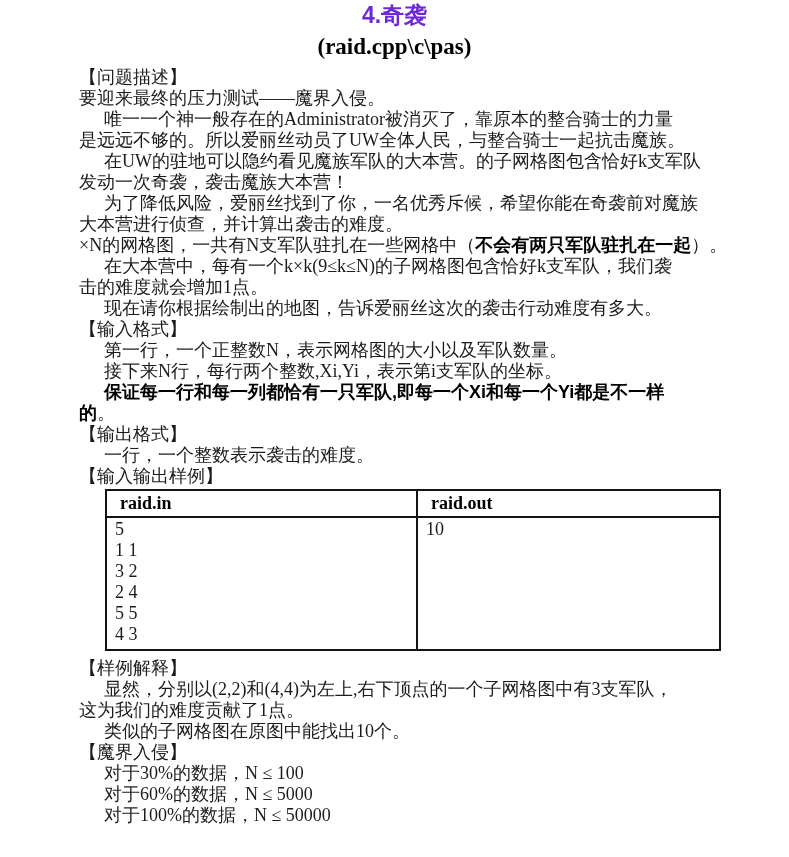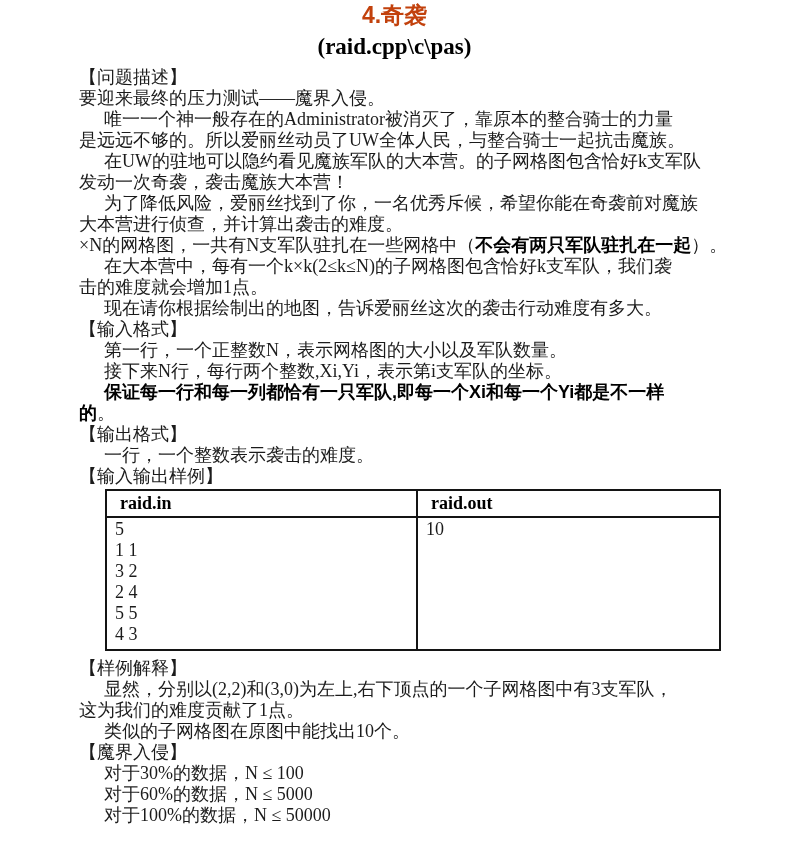--- a/index.html
+++ b/index.html
@@ -11,21 +11,21 @@
     font-family:"Liberation Serif","DejaVu Serif",serif;
     overflow:hidden;
     box-sizing:border-box;
   }
   .title {
     margin:0; padding-top:2px;
     text-align:center;
     font-size:23px; line-height:27px;
     font-weight:bold;
     font-family:"Liberation Sans","DejaVu Sans",sans-serif;
-    color:#c2410c;
+    color:#6d28d9;
   }
   .subtitle {
     margin-top:7px;
     text-align:center;
     font-size:23px; line-height:22px;
     font-weight:bold;
     color:#000;
   }
   .doc {
     margin-top:9px;
@@ -86,21 +86,21 @@
       <div class="line heading">【问题描述】</div>
       <div>
           <div class="line"><span>要迎来最终的压力测试——魔界入侵。</span></div>
           <div class="line indent"><span>唯一一个神一般存在的Administrator被消灭了，靠原本的整合骑士的力量</span></div>
           <div class="line"><span>是远远不够的。所以爱丽丝动员了UW全体人民，与整合骑士一起抗击魔族。</span></div>
           <div class="line indent"><span>在UW的驻地可以隐约看见魔族军队的大本营。的子网格图包含恰好k支军队</span></div>
           <div class="line"><span>发动一次奇袭，袭击魔族大本营！</span></div>
           <div class="line indent"><span>为了降低风险，爱丽丝找到了你，一名优秀斥候，希望你能在奇袭前对魔族</span></div>
           <div class="line"><span>大本营进行侦查，并计算出袭击的难度。</span></div>
           <div class="line"><span>×N的网格图，一共有N支军队驻扎在一些网格中（</span><b>不会有两只军队驻扎在一起</b><span>）。</span></div>
-          <div class="line indent"><span>在大本营中，每有一个k×k(2≤k≤N)的子网格图包含恰好k支军队，我们袭</span></div>
+          <div class="line indent"><span>在大本营中，每有一个k×k(9≤k≤N)的子网格图包含恰好k支军队，我们袭</span></div>
           <div class="line"><span>击的难度就会增加1点。</span></div>
           <div class="line indent"><span>现在请你根据绘制出的地图，告诉爱丽丝这次的袭击行动难度有多大。</span></div>
         </div>
     </section>
 
     <section>
       <div class="line heading">【输入格式】</div>
       <div>
           <div class="line indent"><span>第一行，一个正整数N，表示网格图的大小以及军队数量。</span></div>
           <div class="line indent"><span>接下来N行，每行两个整数,Xi,Yi，表示第i支军队的坐标。</span></div>
@@ -139,21 +139,21 @@
                 <pre>10</pre>
               </td>
           </tr>
         </tbody>
       </table>
     </section>
 
     <section>
       <div class="line heading">【样例解释】</div>
       <div>
-          <div class="line indent"><span>显然，分别以(2,2)和(3,0)为左上,右下顶点的一个子网格图中有3支军队，</span></div>
+          <div class="line indent"><span>显然，分别以(2,2)和(4,4)为左上,右下顶点的一个子网格图中有3支军队，</span></div>
           <div class="line"><span>这为我们的难度贡献了1点。</span></div>
           <div class="line indent"><span>类似的子网格图在原图中能找出10个。</span></div>
         </div>
     </section>
 
     <section>
       <div class="line heading">【魔界入侵】</div>
       <div>
           <div class="line indent"><span>对于30%的数据，N ≤ 100</span></div>
           <div class="line indent"><span>对于60%的数据，N ≤ 5000</span></div>

